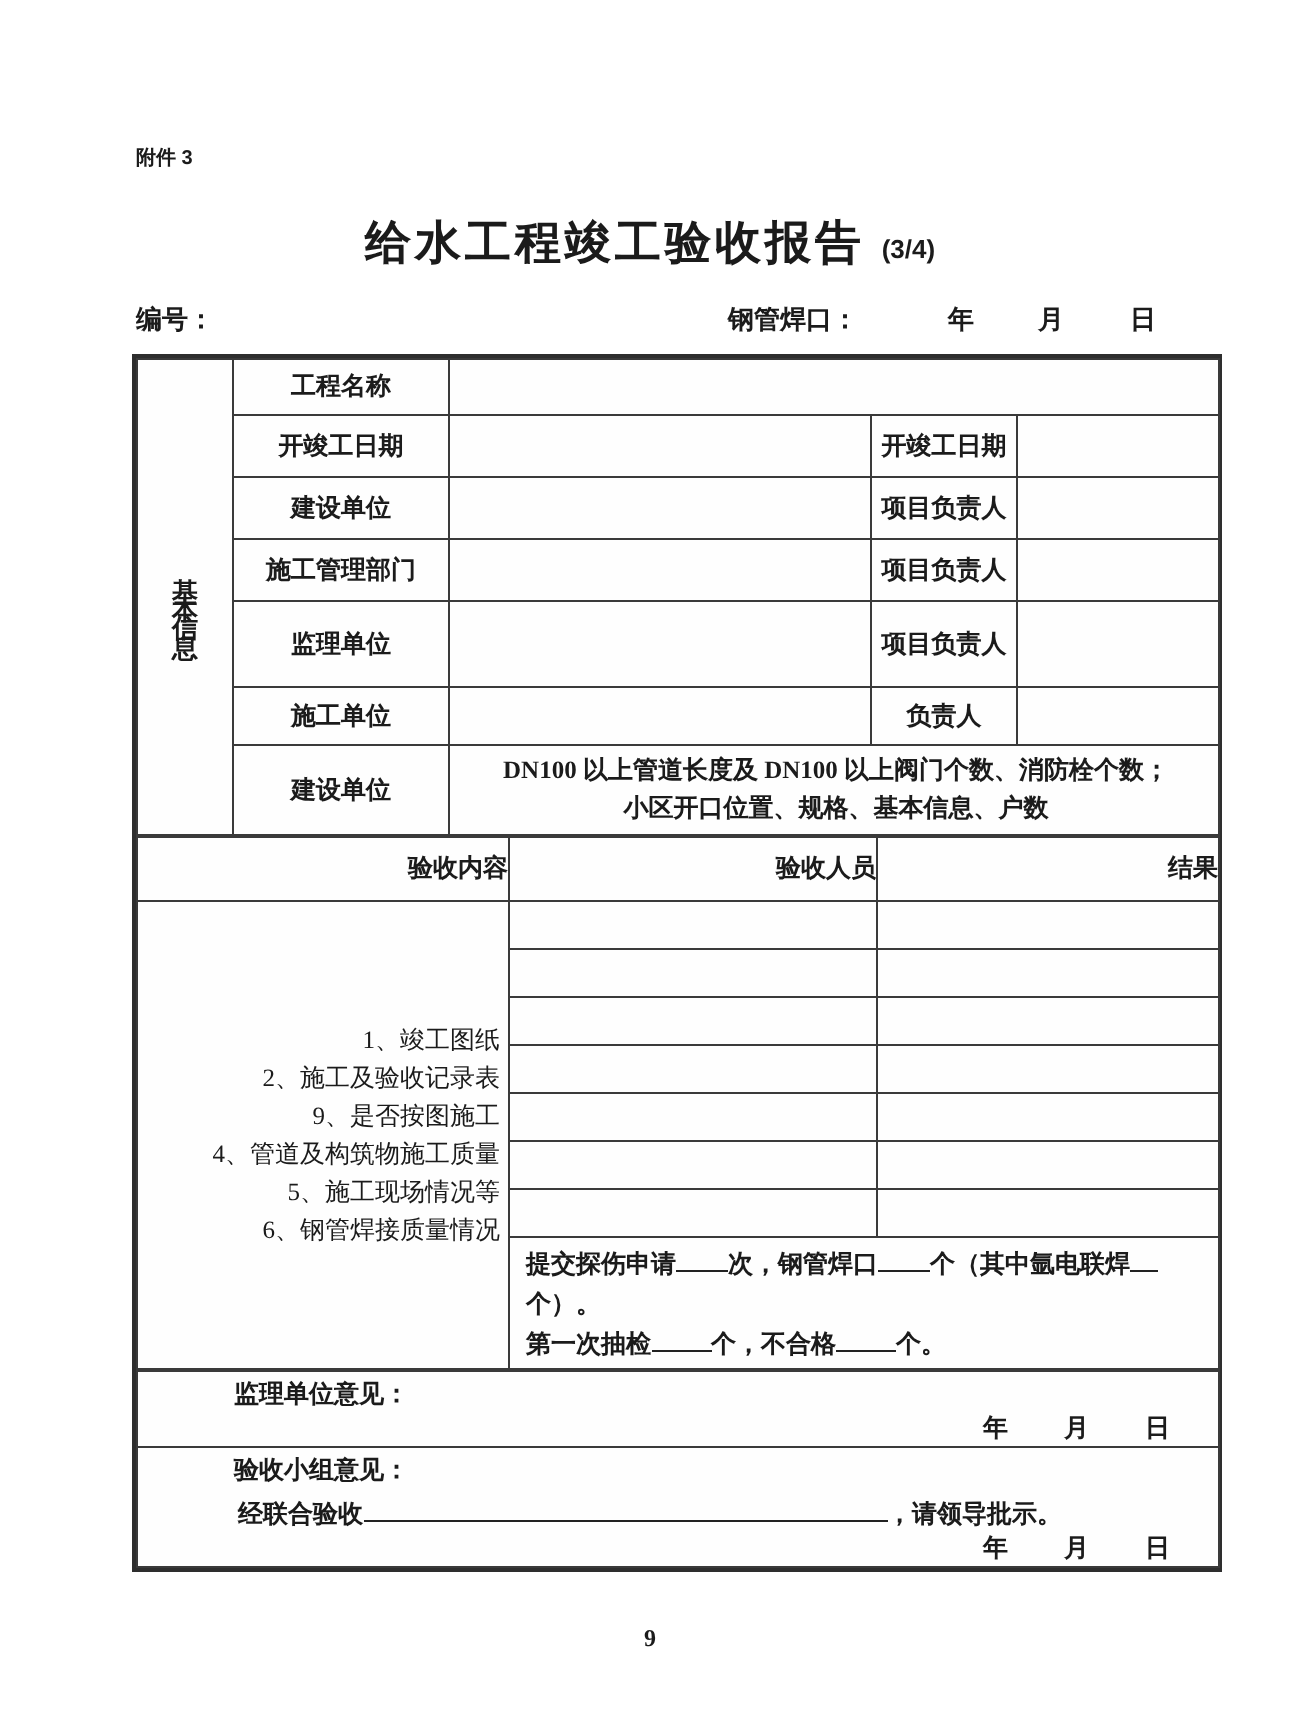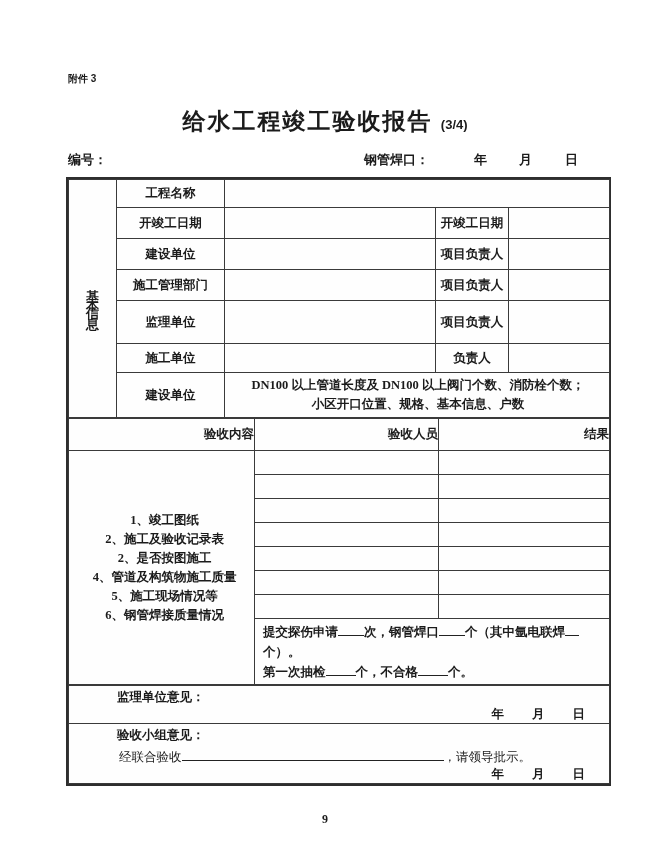--- a/index.html
+++ b/index.html
@@ -49,38 +49,38 @@
     display:inline-block;writing-mode:vertical-lr;
     letter-spacing:9px;font-size:13px;font-weight:600;line-height:1;
   }
   .brief{
     padding:3px 6px 3px 8px;line-height:19px;text-align:center;
     font-weight:600;
   }
   .hdr td{text-align:right;}
   .list-cell{
     vertical-align:middle;padding:6px 4px 6px 10px;line-height:19px;
-    font-weight:700;text-align:center;
+    font-weight:400;text-align:right;
   }
   .note-cell{
     padding:3px 6px 2px 8px;line-height:20px;font-weight:600;text-align:left;
   }
   .blank{
     display:inline-block;height:13px;vertical-align:baseline;
     border-bottom:1.4px solid #222;
   }
   .b26{width:26px;}.b14{width:14px;}.b30{width:30px;}
   .b265{width:262px;height:14px;}
   .sec-cell{vertical-align:top;text-align:left;}
   .sec-label{padding:3px 0 0 8px;font-weight:600;margin-left:40px;}
   .date-line{
     display:flex;justify-content:flex-end;gap:28px;
     padding-right:24px;font-weight:600;
   }
-  .joint-line{padding:2px 0 0 50px;font-weight:400;}
+  .joint-line{padding:2px 0 0 50px;font-weight:700;}
   .page-number{
     position:absolute;left:0;top:812px;width:650px;text-align:center;
     font-size:12px;font-weight:600;
   }
 </style>
 </head>
 <body>
 
 <div class="attachment">附件 3</div>
 
@@ -164,21 +164,21 @@
     <tbody>
         <tr class="hdr" style="height:32px">
       <td>验收内容</td>
       <td>验收人员</td>
       <td>结果</td>
     </tr>
     <tr style="height:24px">
       <td rowspan="8" class="list-cell">
         <div>1、竣工图纸</div>
         <div>2、施工及验收记录表</div>
-        <div>2、是否按图施工</div>
+        <div>9、是否按图施工</div>
         <div>4、管道及构筑物施工质量</div>
         <div>5、施工现场情况等</div>
         <div>6、钢管焊接质量情况</div>
       </td>
       <td></td>
       <td></td>
     </tr>
     <tr style="height:24px">
           <td></td>
           <td></td>

